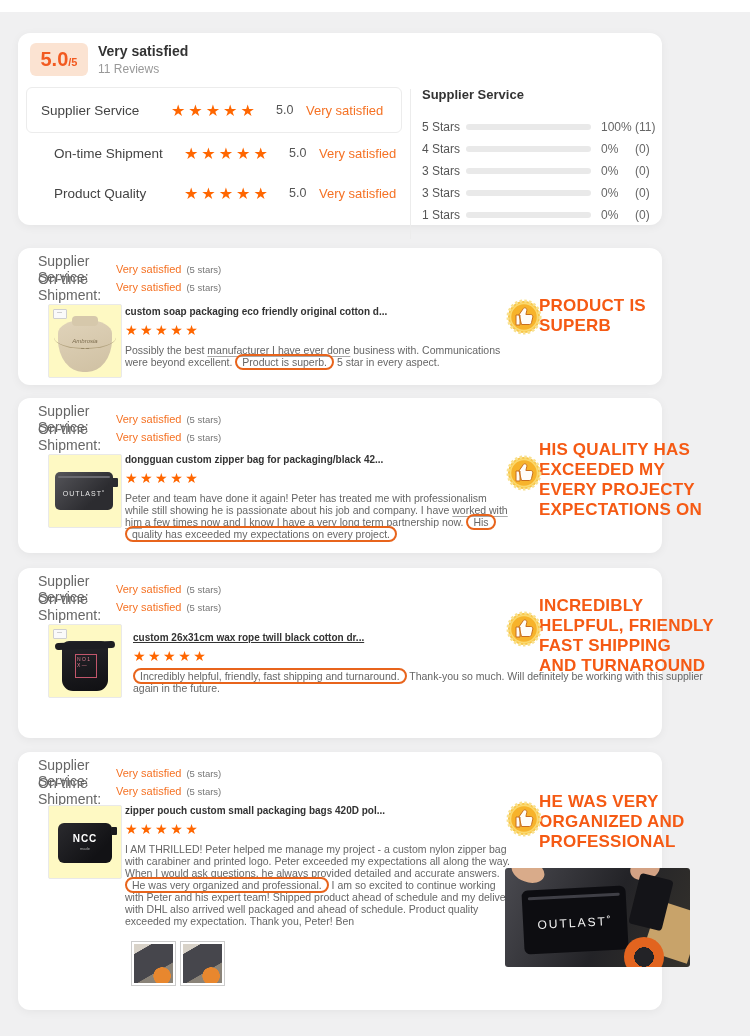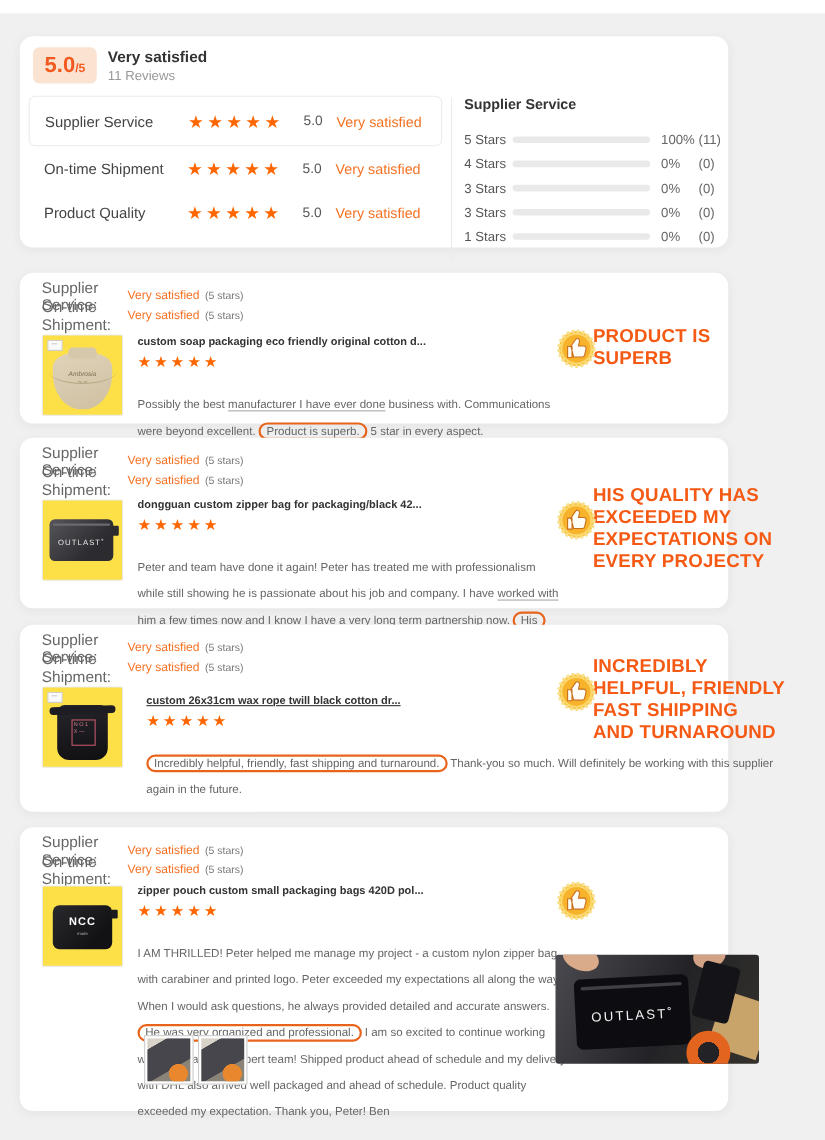--- a/index.html
+++ b/index.html
@@ -21,46 +21,46 @@
     background:#fbe3d2;display:flex;align-items:center;justify-content:center;
   }
   .badge .big{font-size:20px;font-weight:bold;color:#f25a20;}
   .badge .small{font-size:11px;font-weight:bold;color:#f25a20;margin-top:5px;}
   .overall{position:absolute;left:80px;top:10px;}
   .overall .t{font-size:14px;font-weight:bold;color:#333;}
   .overall .s{font-size:12px;color:#999;margin-top:3px;}
   .sum-left{position:absolute;left:0;top:54px;width:392px;}
   .sum-left .row{position:relative;height:40px;display:flex;align-items:center;}
   .sum-left .row.boxed{border:1px solid #ececec;border-radius:6px;margin:0 8px;height:44px;}
-  .sum-left .row .lab{width:130px;padding-left:22px;font-size:13.5px;color:#444;}
+  .sum-left .row .lab{width:130px;padding-left:36px;font-size:13.5px;color:#444;}
   .sum-left .row.boxed .lab{padding-left:14px;}
   .m-stars{font-family:"DejaVu Sans",sans-serif;color:#ff6600;font-size:16px;letter-spacing:3px;width:105px;}
   .m-score{font-size:12.5px;color:#555;width:30px;}
   .m-status{font-size:13px;color:#f57224;}
   .vdiv{position:absolute;left:392px;top:56px;height:150px;width:1px;background:#ececec;}
   .sum-right{position:absolute;left:404px;top:54px;width:290px;}
   .sum-right .ht{font-size:13px;font-weight:bold;color:#333;margin-bottom:14px;}
   .h-row{display:flex;align-items:center;height:22px;}
   .h-lab{width:44px;font-size:12px;color:#555;}
   .h-track{width:125px;height:6px;border-radius:3px;background:#e9e9e9;overflow:hidden;margin-right:10px;}
   .h-fill{height:6px;border-radius:3px;background:#f57224;}
   .h-pct{width:34px;font-size:12px;color:#666;}
   .h-cnt{width:30px;font-size:12px;color:#666;}
   
   .meta{padding:12px 0 0 20px;}
   .meta .mrow{display:flex;height:18px;align-items:center;}
   .meta .ml{width:78px;font-size:14px;color:#666;}
   .meta .mv{font-size:11px;color:#f57224;}
   .meta .mn{font-size:9.5px;color:#777;margin-left:5px;}
   .mainrow{position:absolute;left:20px;}
-  .pframe{position:absolute;left:0;top:0;width:72px;height:72px;border:1px solid #e9e9e9;border-radius:2px;background:#fde047;text-decoration:underline;}
+  .pframe{position:absolute;left:10px;top:0;width:72px;height:72px;border:1px solid #e9e9e9;border-radius:2px;background:#fef9c3;text-decoration:underline;}
   .content{position:absolute;left:87px;top:0;}
   .rv-title{font-size:10px;font-weight:bold;color:#333;}
   .rv-stars{font-family:"DejaVu Sans",sans-serif;color:#ff6600;font-size:14px;letter-spacing:2.5px;margin-top:5px;}
-  .rv-body{font-size:10.5px;color:#666;line-height:24px;margin-top:18px;width:385px;}
+  .rv-body{font-size:10.5px;color:#666;line-height:12px;margin-top:6px;width:385px;}
   .rv-body.wide{width:575px;}
   .u{text-decoration:underline;text-decoration-color:#aaa;text-underline-offset:2px;}
   .circle{
     border:2px solid #e8641c;border-radius:14px;padding:0 5px;
     -webkit-box-decoration-break:clone;box-decoration-break:clone;
   }
   .caption{position:absolute;left:487px;}
   .cap-icon{position:absolute;left:0;top:2px;width:38px;height:38px;}
   .cap-text{margin-left:34px;font-size:17px;line-height:20px;font-weight:bold;color:#f55a14;letter-spacing:0.2px;width:180px;}
   
@@ -249,22 +249,22 @@
       <svg width="38" height="38" viewBox="0 0 38 38">
         <circle cx="19" cy="19" r="16" fill="#f9c545" stroke="#f8e08e" stroke-width="3" stroke-dasharray="2.5 2.2"></circle>
         <circle cx="19" cy="19" r="13.5" fill="#f7b32b"></circle>
         <circle cx="19" cy="19" r="13.5" fill="none" stroke="#fbd96e" stroke-width="1.5"></circle>
         <path fill="#fffdf8" stroke="#c96f1c" stroke-width="1" d="M11 17h4v10h-4z M16.5 26.5h7.8c1.1 0 2-.75 2.2-1.8l1.3-5.6c.3-1.3-.7-2.6-2-2.6h-4.9l.9-4.1c.2-1-.3-2-1.2-2.4-.8-.4-1.8-.1-2.3.6l-4.3 6.2z"></path>
       </svg>
     </span>
     <div class="cap-text">
       <div>HIS QUALITY HAS</div>
       <div>EXCEEDED MY</div>
+      <div>EVERY PROJECTY</div>
       <div>EXPECTATIONS ON</div>
-      <div>EVERY PROJECTY</div>
     </div>
   </div>
 </div>
 
 <div class="card" style="top:568px;height:170px;">
   <div class="meta">
     <div class="mrow">
         <span class="ml">Supplier Service:</span>
         <span class="mv">Very satisfied</span>
         <span class="mn">(5 stars)</span>
@@ -340,20 +340,25 @@
     </div>
   <div class="caption" style="top:40px;">
     <span class="cap-icon" style="top:8px;">
       <svg width="38" height="38" viewBox="0 0 38 38">
         <circle cx="19" cy="19" r="16" fill="#f9c545" stroke="#f8e08e" stroke-width="3" stroke-dasharray="2.5 2.2"></circle>
         <circle cx="19" cy="19" r="13.5" fill="#f7b32b"></circle>
         <circle cx="19" cy="19" r="13.5" fill="none" stroke="#fbd96e" stroke-width="1.5"></circle>
         <path fill="#fffdf8" stroke="#c96f1c" stroke-width="1" d="M11 17h4v10h-4z M16.5 26.5h7.8c1.1 0 2-.75 2.2-1.8l1.3-5.6c.3-1.3-.7-2.6-2-2.6h-4.9l.9-4.1c.2-1-.3-2-1.2-2.4-.8-.4-1.8-.1-2.3.6l-4.3 6.2z"></path>
       </svg>
     </span>
+    <div class="cap-text">
+      <div>HE WAS VERY</div>
+      <div>ORGANIZED AND</div>
+      <div>PROFESSIONAL</div>
+    </div>
   </div>
   <div class="photo">
     <span class="hand1"></span>
     <span class="hand2"></span>
     <span class="box"></span>
     <span class="pch2"></span>
     <span class="pch">
         <span class="lbl">OUTLAST˚</span>
       </span>
     <span class="tape"></span>

